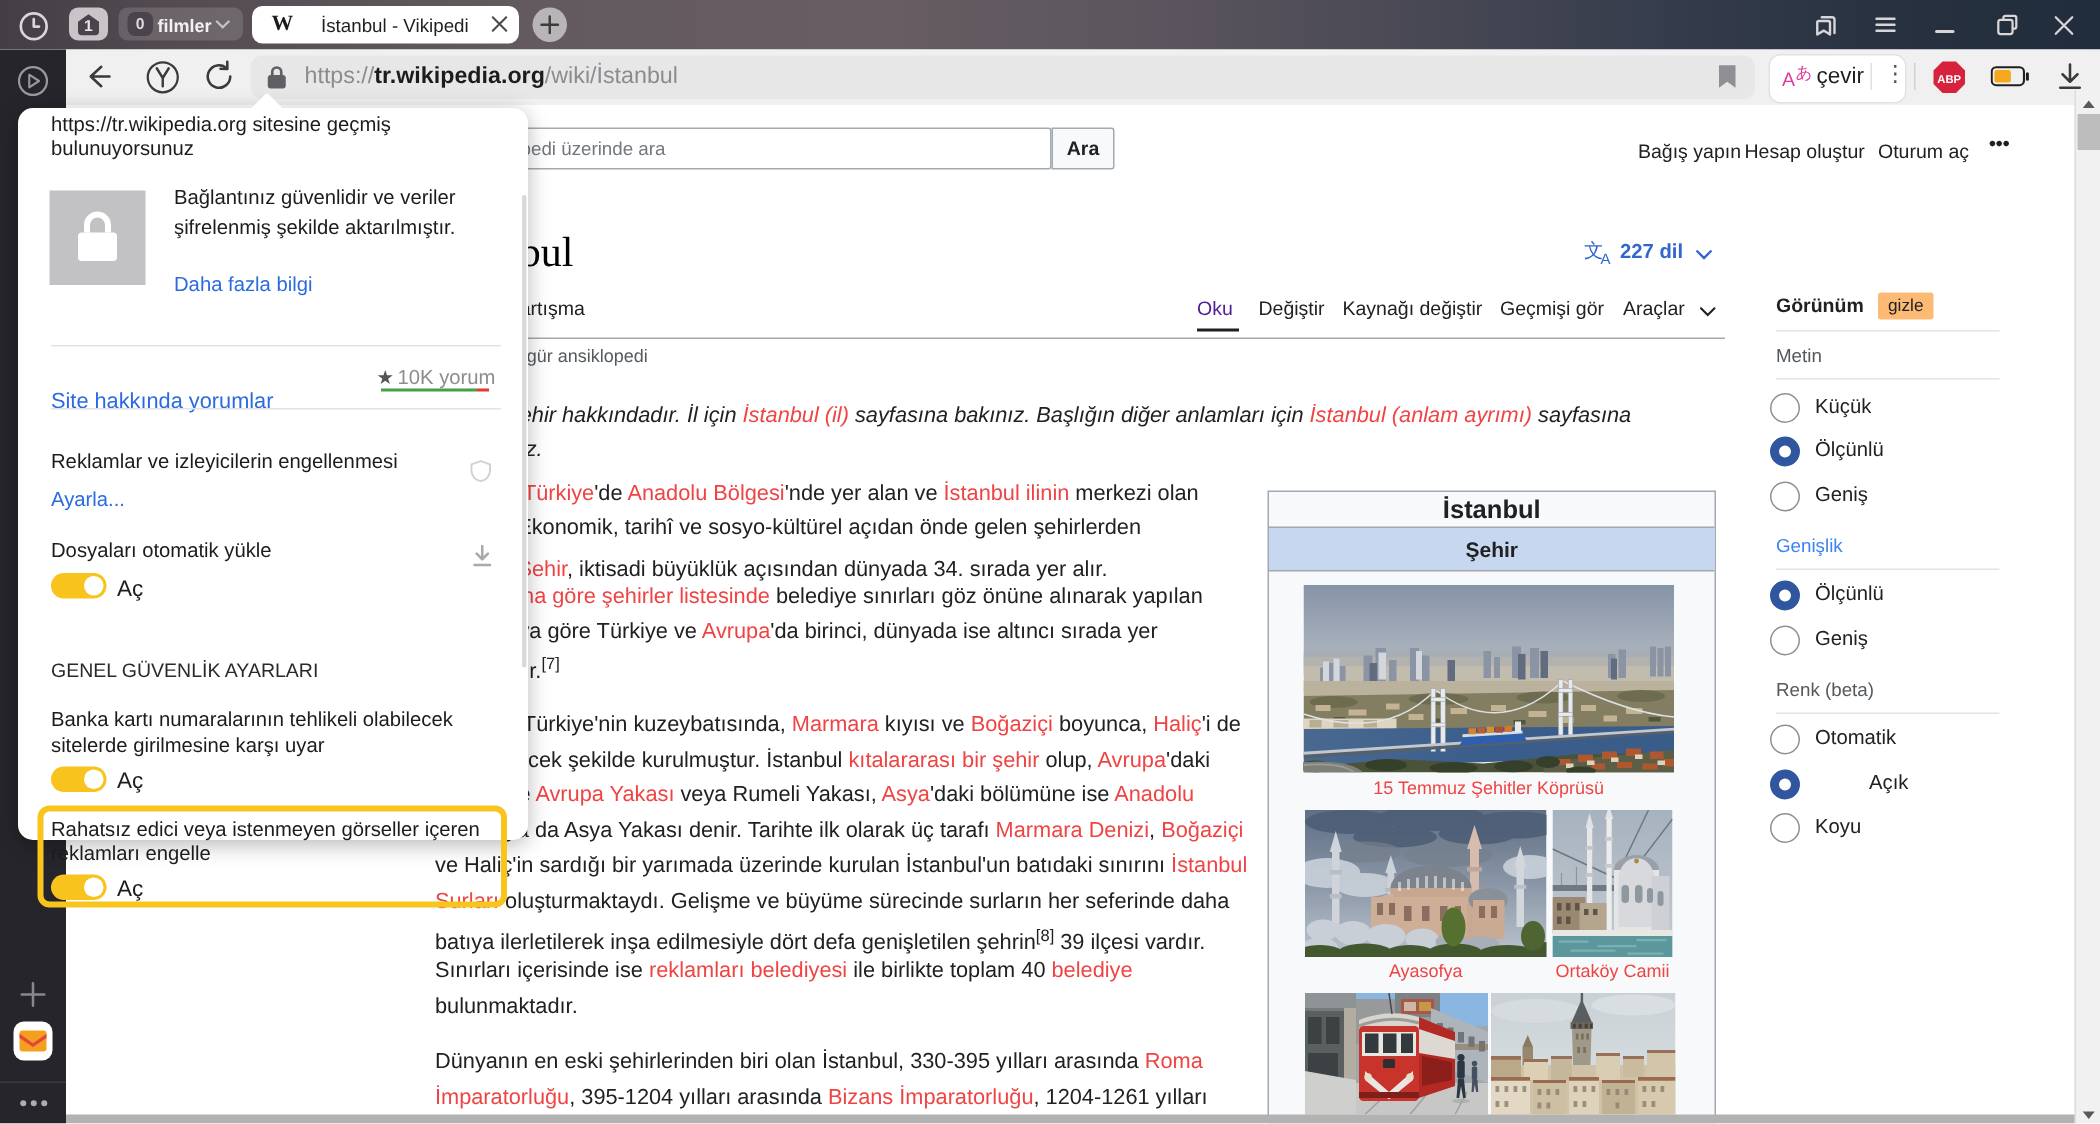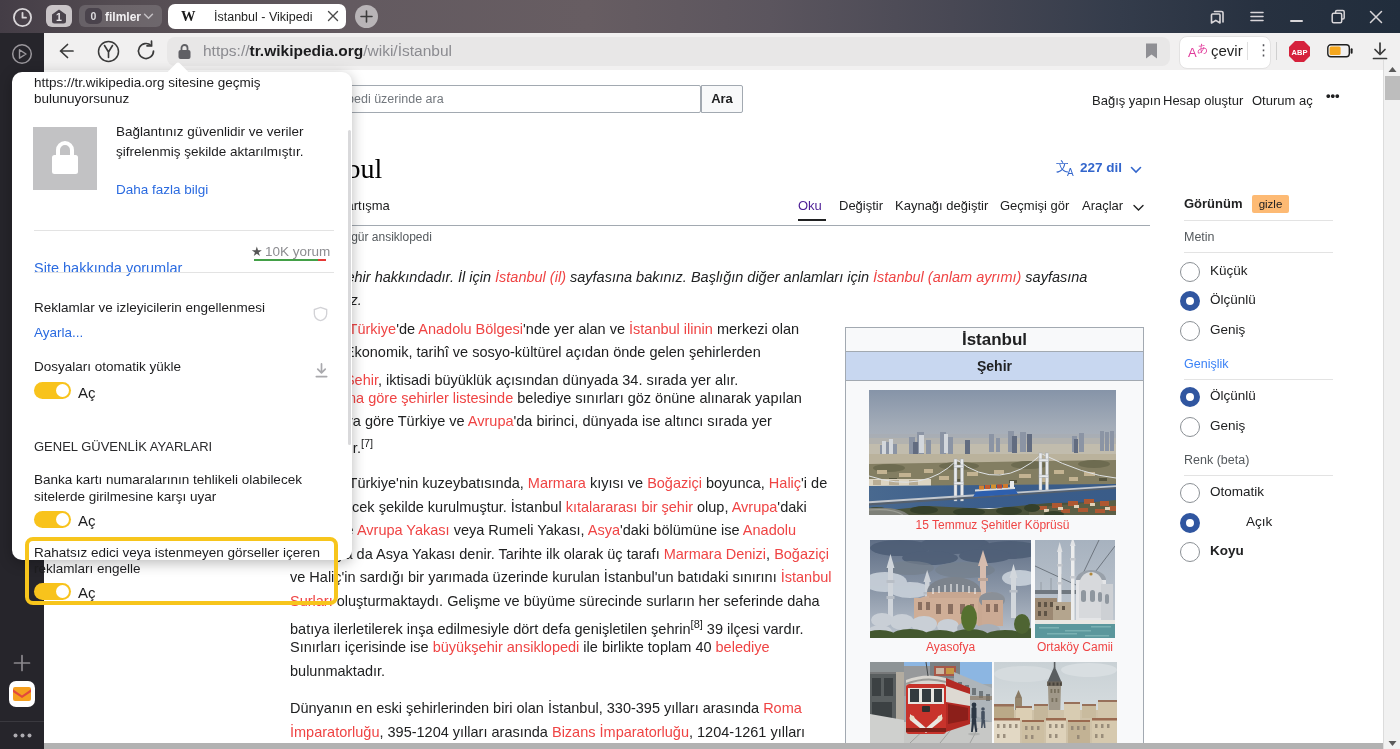--- a/index.html
+++ b/index.html
@@ -205,21 +205,21 @@
     <div class="bl" style="top:317px;"><span class="l">Nüfuslarına göre şehirler listesinde</span> belediye sınırları göz önüne alınarak yapılan</div>
     <div class="bl" style="top:340px;">sıralamaya göre Türkiye ve <span class="l">Avrupa</span>'da birinci, dünyada ise altıncı sırada yer</div>
     <div class="bl" style="top:362px;">almaktadır.<sup class="l">[7]</sup></div>
     <div class="bl" style="top:402px;">İstanbul, Türkiye'nin kuzeybatısında, <span class="l">Marmara</span> kıyısı ve <span class="l">Boğaziçi</span> boyunca, <span class="l">Haliç</span>'i de</div>
     <div class="bl" style="top:426px;">çevreleyecek şekilde kurulmuştur. İstanbul <span class="l">kıtalararası bir şehir</span> olup, <span class="l">Avrupa</span>'daki</div>
     <div class="bl" style="top:449px;">bölümüne <span class="l">Avrupa Yakası</span> veya Rumeli Yakası, <span class="l">Asya</span>'daki bölümüne ise <span class="l">Anadolu</span></div>
     <div class="bl" style="top:473px;">Yakası ya da Asya Yakası denir. Tarihte ilk olarak üç tarafı <span class="l">Marmara Denizi</span>, <span class="l">Boğaziçi</span></div>
     <div class="bl" style="top:496px;">ve Haliç'in sardığı bir yarımada üzerinde kurulan İstanbul'un batıdaki sınırını <span class="l">İstanbul</span></div>
     <div class="bl" style="top:520px;"><span class="l">Surları</span> oluşturmaktaydı. Gelişme ve büyüme sürecinde surların her seferinde daha</div>
     <div class="bl" style="top:543px;">batıya ilerletilerek inşa edilmesiyle dört defa genişletilen şehrin<sup class="l">[8]</sup> 39 ilçesi vardır.</div>
-    <div class="bl" style="top:566px;">Sınırları içerisinde ise <span class="l">büyükşehir ansiklopedi</span> ile birlikte toplam 40 <span class="l">belediye</span></div>
+    <div class="bl" style="top:566px;">Sınırları içerisinde ise <span class="l">reklamları belediyesi</span> ile birlikte toplam 40 <span class="l">belediye</span></div>
     <div class="bl" style="top:590px;">bulunmaktadır.</div>
     <div class="bl" style="top:627px;">Dünyanın en eski şehirlerinden biri olan İstanbul, 330-395 yılları arasında <span class="l">Roma</span></div>
     <div class="bl" style="top:651px;"><span class="l">İmparatorluğu</span>, 395-1204 yılları arasında <span class="l">Bizans İmparatorluğu</span>, 1204-1261 yılları</div>
   </div>
 
   <div class="abs" style="left:801px;top:257px;width:299px;height:422px;background:#f8f9fa;border:1px solid #a2a9b1;box-sizing:border-box;"></div>
   <div class="abs t" style="left:801px;top:260px;width:299px;text-align:center;font-size:17px;font-weight:bold;">İstanbul</div>
   <div class="abs" style="left:802px;top:281px;width:297px;height:1px;background:#a2a9b1;"></div>
   <div class="abs" style="left:802px;top:282px;width:297px;height:28px;background:#c8d7f0;"></div>
   <div class="abs t" style="left:801px;top:288px;width:299px;text-align:center;font-size:14px;font-weight:bold;">Şehir</div>
@@ -733,21 +733,21 @@
       <div class="abs t" style="left:1166px;top:318px;font-size:13.5px;">Ölçünlü</div>
     <div class="radio" style="left:1136px;top:347px;"></div>
       <div class="abs t" style="left:1166px;top:348px;font-size:13.5px;">Geniş</div>
     <div class="abs t" style="left:1140px;top:383px;font-size:12.5px;color:#54595d;">Renk (beta)</div>
     <div class="divider" style="left:1140px;top:405px;width:149px;"></div>
     <div class="radio" style="left:1136px;top:413px;"></div>
       <div class="abs t" style="left:1166px;top:414px;font-size:13.5px;">Otomatik</div>
     <div class="radio sel" style="left:1136px;top:443px;"></div>
       <div class="abs t" style="left:1166px;top:444px;font-size:13.5px;margin-left:36px;">Açık</div>
     <div class="radio" style="left:1136px;top:472px;"></div>
-      <div class="abs t" style="left:1166px;top:473px;font-size:13.5px;font-weight:bold;">Koyu</div>
+      <div class="abs t" style="left:1166px;top:473px;font-size:13.5px;">Koyu</div>
   </div>
 </div>
 <div id="sbar" class="abs">
   <svg class="abs" style="left:4px;top:6px" width="9" height="7" viewBox="0 0 9 7">
       <path d="M0.5 6 L4.5 1 L8.5 6 Z" fill="#5a5a5a"></path>
     </svg>
   <div class="abs" style="left:1px;top:16px;width:15px;height:24px;background:#bdbdbd;"></div>
   <svg class="abs" style="left:4px;top:680px" width="9" height="7" viewBox="0 0 9 7">
       <path d="M0.5 1 L4.5 6 L8.5 1 Z" fill="#5a5a5a"></path>
     </svg>

